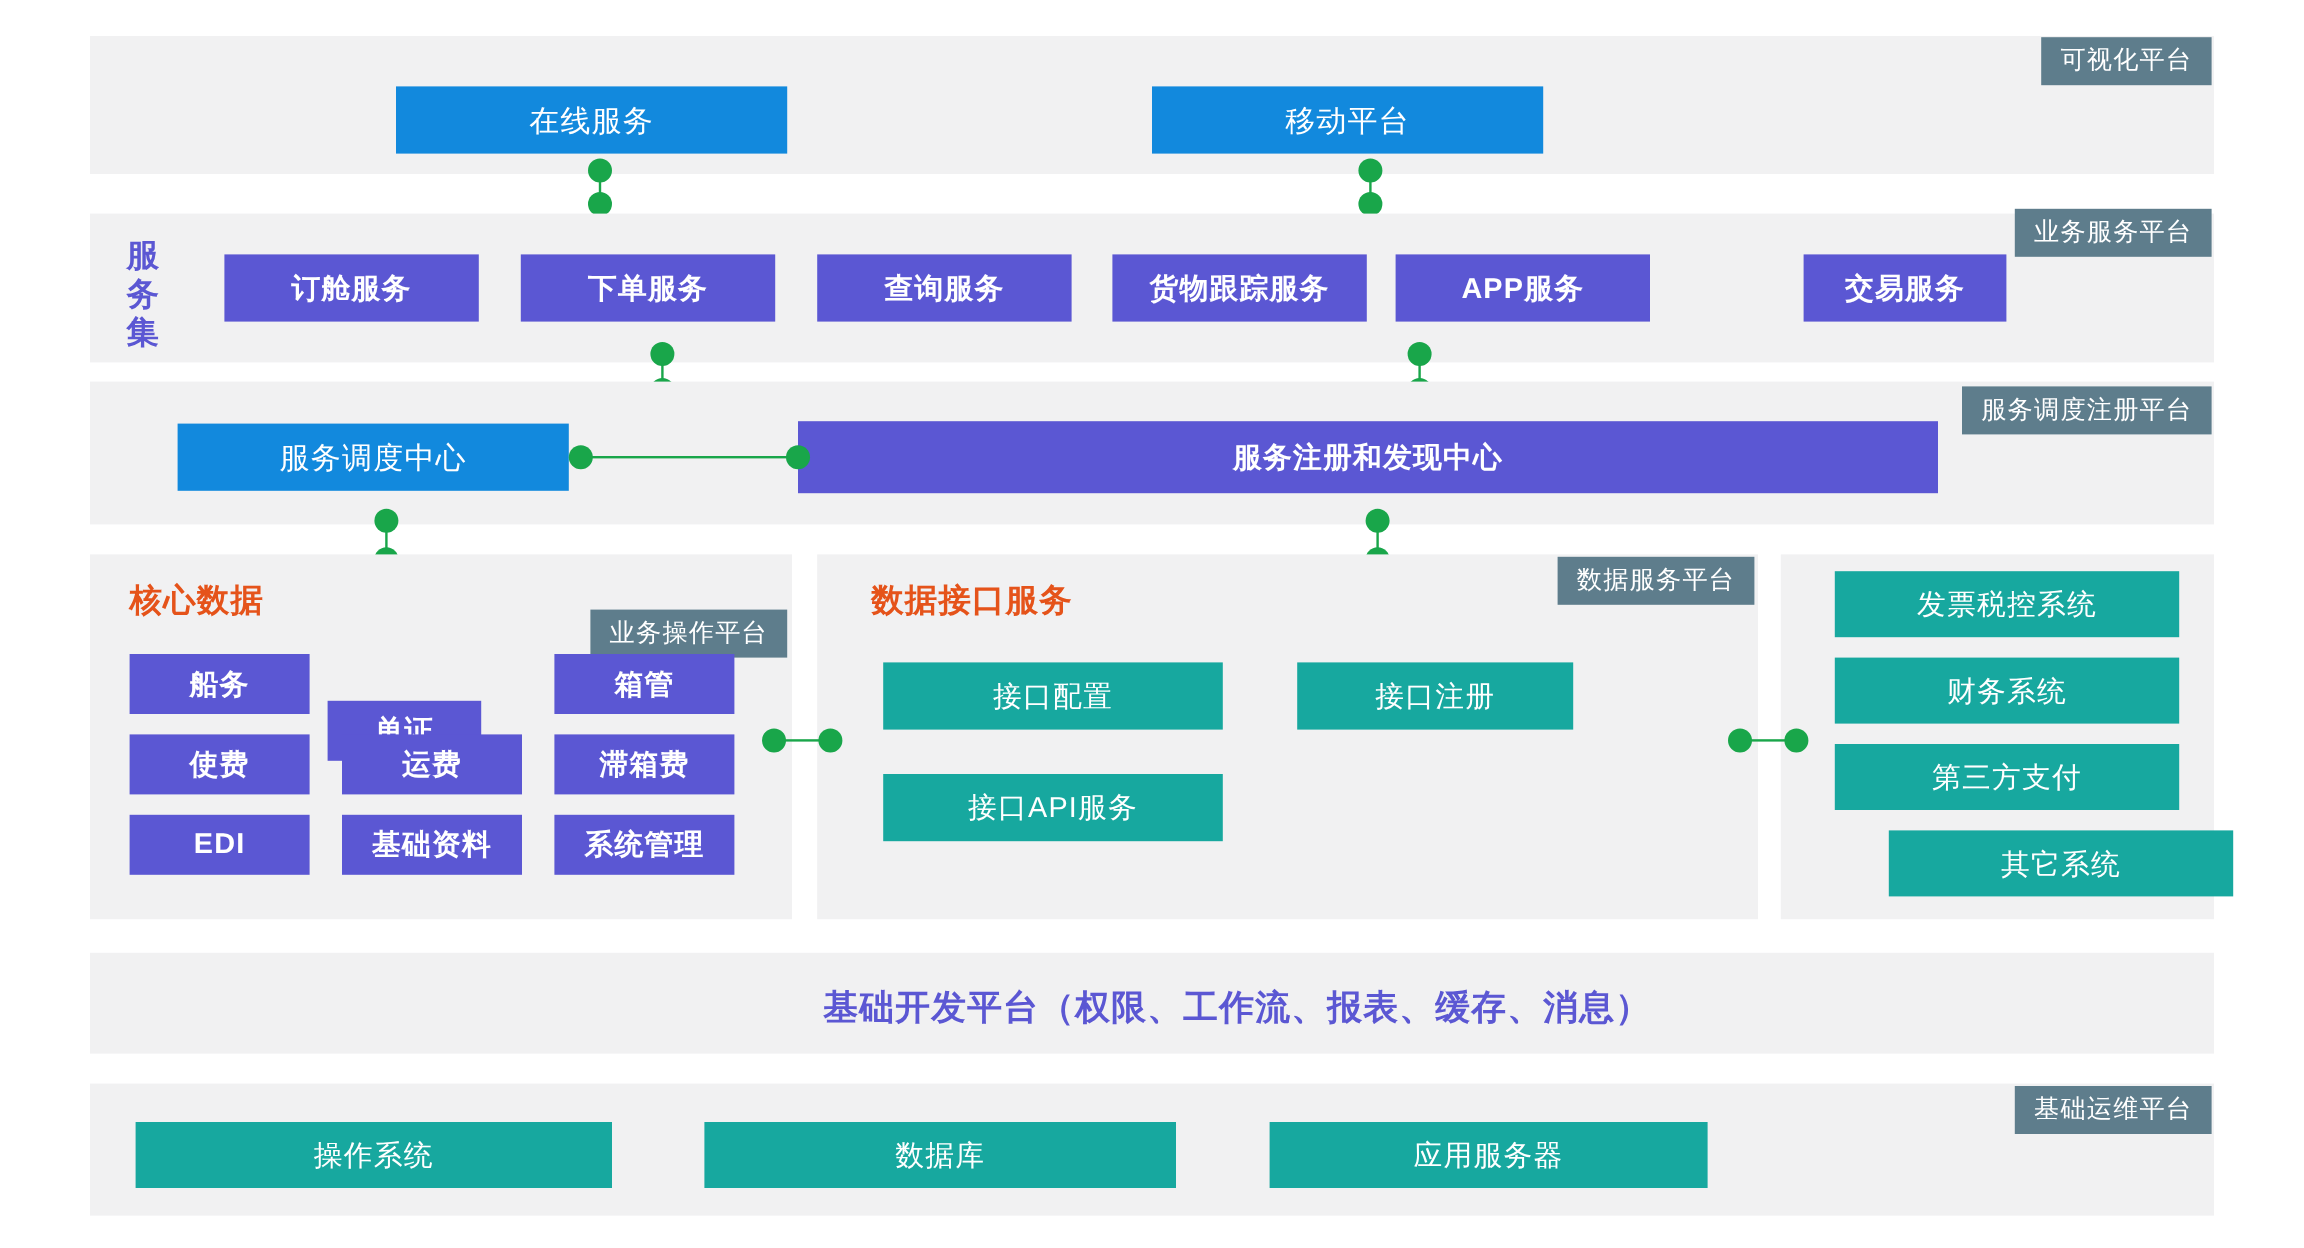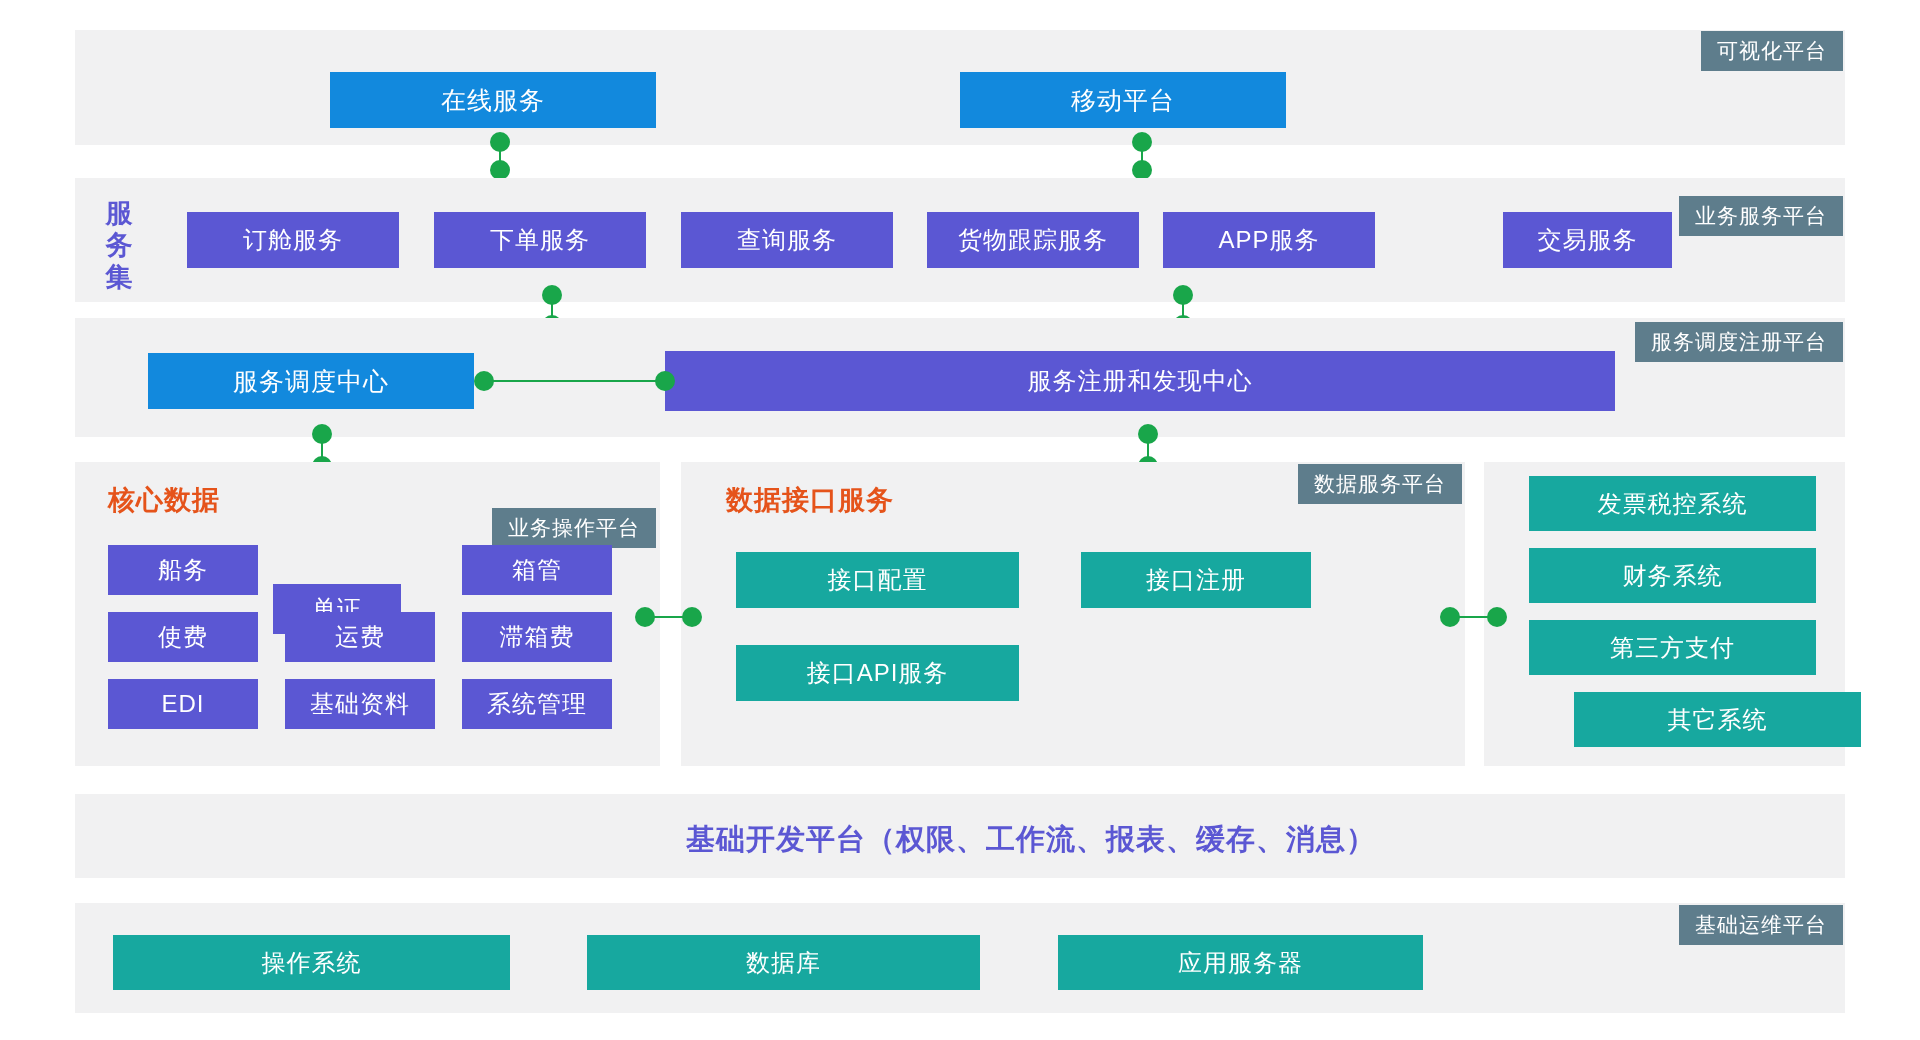--- a/index.html
+++ b/index.html
@@ -13,21 +13,21 @@
   .tag{
     position:absolute;height:40px;line-height:40px;padding:0 16px;
     background:var(--slate,#5e7d8c);color:#fff;font-size:21px;
     letter-spacing:1px;
   }
   .box{
     position:absolute;color:#fff;display:flex;align-items:center;justify-content:center;
     font-size:24px;letter-spacing:1px;white-space:nowrap;
   }
   .box.blue{background:var(--blue,#1289dd);font-size:25px;}
-  .box.purple{background:var(--purple,#5b57d3);}
+  .box.purple{background:var(--purple,#5b57d3);font-weight:bold;}
   .box.teal{background:var(--teal,#17a89f);}
   .heading-orange{
     position:absolute;color:var(--orange,#e5531a);font-size:27px;font-weight:bold;
     letter-spacing:1px;white-space:nowrap;
   }
   .vertical-label{
     position:absolute;width:30px;color:var(--purple,#5b57d3);font-size:27px;
     font-weight:bold;line-height:32px;word-break:break-all;text-align:center;
   }
   .dev-text{
@@ -50,21 +50,21 @@
 <div class="box blue" style="left:960px;top:72px;width:326px;height:56px;">移动平台</div>
 
 <div class="vline" style="left:500px;top:142px;height:28px;"></div>
 <div class="dot" style="left:500px;top:142px;"></div>
 <div class="dot" style="left:500px;top:170px;"></div>
 <div class="vline" style="left:1142px;top:142px;height:28px;"></div>
 <div class="dot" style="left:1142px;top:142px;"></div>
 <div class="dot" style="left:1142px;top:170px;"></div>
 
 <div class="band" style="top:178px;height:124px;"></div>
-<div class="tag" style="top:196px;right:77px;">业务服务平台</div>
+<div class="tag" style="top:174px;right:77px;">业务服务平台</div>
 <div class="vertical-label" style="left:104px;top:197px;">服务集</div>
 <div class="box purple" style="left:187px;top:212px;width:212px;height:56px;">订舱服务</div>
 <div class="box purple" style="left:434px;top:212px;width:212px;height:56px;">下单服务</div>
 <div class="box purple" style="left:681px;top:212px;width:212px;height:56px;">查询服务</div>
 <div class="box purple" style="left:927px;top:212px;width:212px;height:56px;">货物跟踪服务</div>
 <div class="box purple" style="left:1163px;top:212px;width:212px;height:56px;">APP服务</div>
 <div class="box purple" style="left:1487px;top:212px;width:169px;height:56px;margin-left:16px;">交易服务</div>
 
 <div class="vline" style="left:552px;top:295px;height:30px;"></div>
 <div class="dot" style="left:552px;top:295px;"></div>

